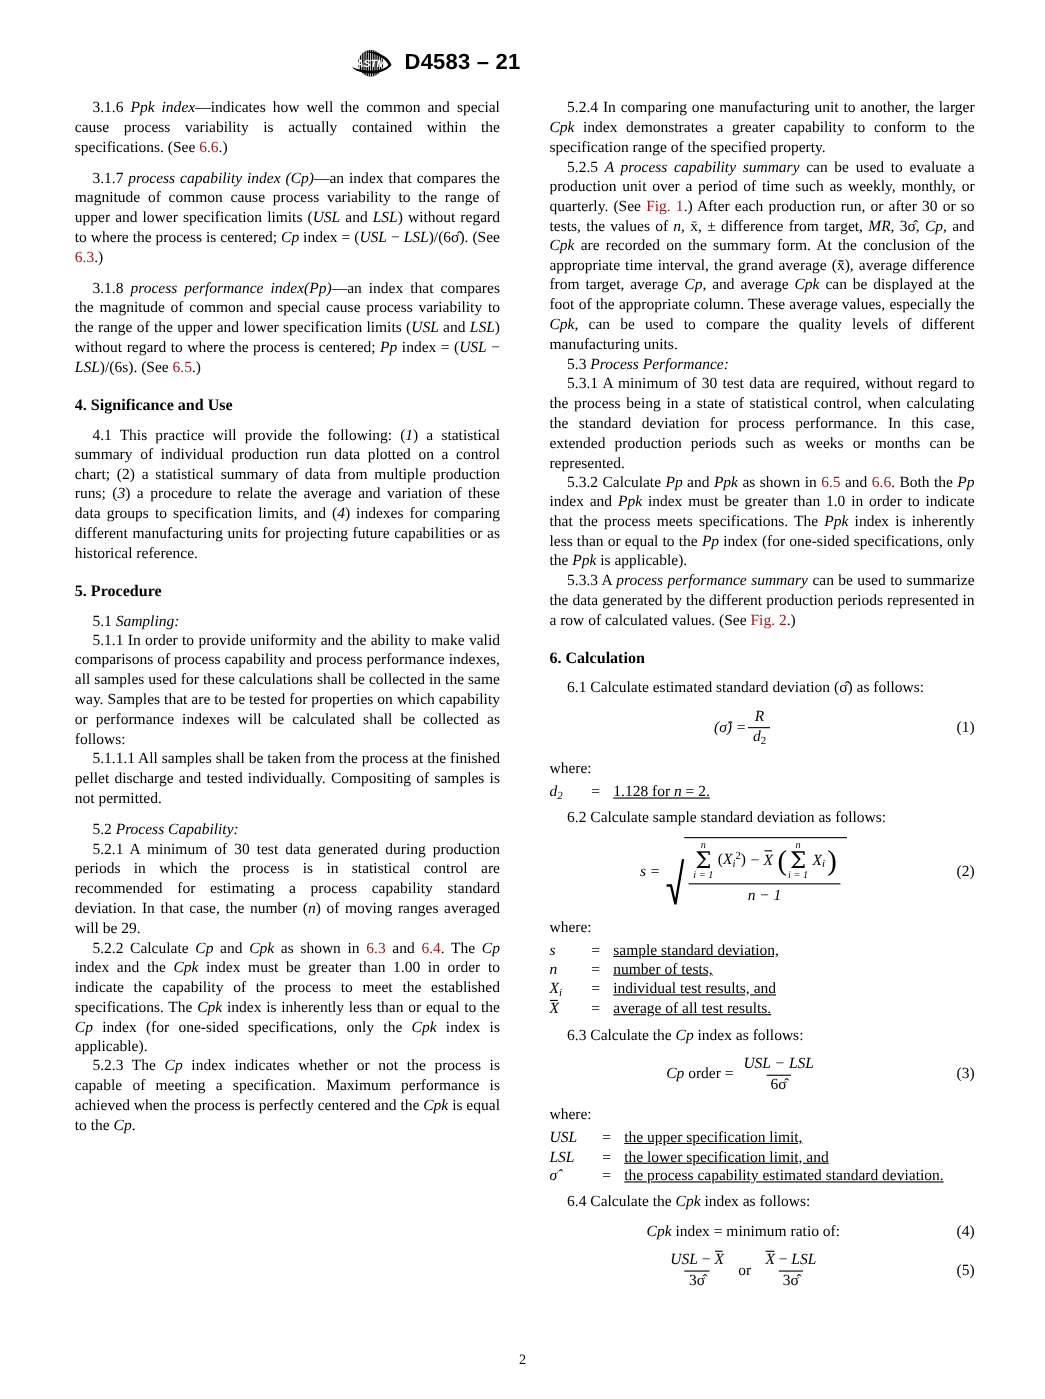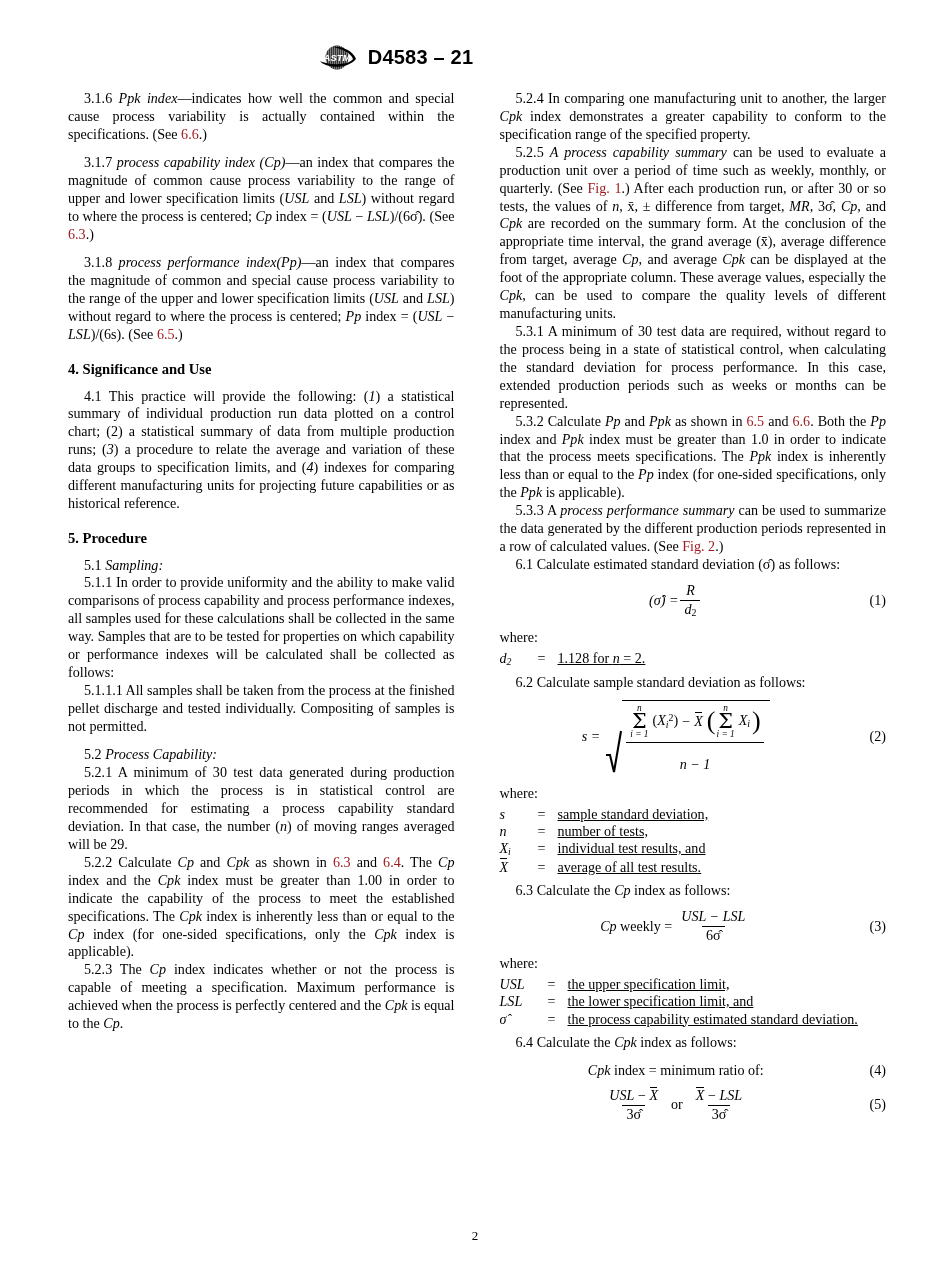--- a/index.html
+++ b/index.html
@@ -281,27 +281,29 @@
       <p class="para"><span>5.2.3</span><span>  The </span><i>Cp</i><span> index indicates whether or not the process is capable of meeting a specification. Maximum performance is achieved when the process is perfectly centered and the </span><i>Cpk</i><span> is equal to the </span><i>Cp</i><span>.</span></p>
 
     </div>
 
     <div class="col">
 
       <p class="para"><span>5.2.4</span><span>  In comparing one manufacturing unit to another, the larger </span><i>Cpk</i><span> index demonstrates a greater capability to conform to the specification range of the specified property.</span></p>
 
       <p class="para"><span>5.2.5</span> <i>A process capability summary</i><span> can be used to evaluate a production unit over a period of time such as weekly, monthly, or quarterly. (See </span><span class="ref">Fig. 1</span><span>.) After each production run, or after 30 or so tests, the values of </span><i>n</i><span>, x̄, ± difference from target, </span><i>MR</i><span>, 3σ̂, </span><i>Cp</i><span>, and </span><i>Cpk</i><span> are recorded on the summary form. At the conclusion of the appropriate time interval, the grand average (x̄̄), average difference from target, average </span><i>Cp</i><span>, and average </span><i>Cpk</i><span> can be displayed at the foot of the appropriate column. These average values, especially the </span><i>Cpk</i><span>, can be used to compare the quality levels of different manufacturing units.</span></p>
 
+      <p class="para"><span>5.3</span> <i>Process Performance:</i></p>
 
       <p class="para"><span>5.3.1</span><span> A minimum of 30 test data are required, without regard to the process being in a state of statistical control, when calculating the standard deviation for process performance. In this case, extended production periods such as weeks or months can be represented.</span></p>
 
       <p class="para"><span>5.3.2</span><span> Calculate </span><i>Pp</i><span> and </span><i>Ppk</i><span> as shown in </span><span class="ref">6.5</span><span> and </span><span class="ref">6.6</span><span>. Both the </span><i>Pp</i><span> index and </span><i>Ppk</i><span> index must be greater than 1.0 in order to indicate that the process meets specifications. The </span><i>Ppk</i><span> index is inherently less than or equal to the </span><i>Pp</i><span> index (for one-sided specifications, only the </span><i>Ppk</i><span> is applicable).</span></p>
 
       <p class="para"><span>5.3.3</span><span> A </span><i>process performance summary</i><span> can be used to summarize the data generated by the different production periods represented in a row of calculated values. (See </span><span class="ref">Fig. 2</span><span>.)</span></p>
 
+      <h3 class="section-head">6.  Calculation</h3>
 
       <p class="para"><span>6.1</span><span>  Calculate estimated standard deviation (σ̂) as follows:</span></p>
 
       <div class="eqrow">
         <div class="eqbody">
           <span class="it">(σ̂) =</span>
           <span class="frac">
             <span class="num it">R</span>
             <span class="den"><i>d</i><sub>2</sub></span>
           </span>
@@ -344,21 +346,21 @@
                 <span class="ovl it">X</span>
                 <span class="paren-big" style="margin-left:4px">(</span>
                 <span class="bigsum">
                   <span class="lim top it">n</span>
                   <span class="sigma">Σ</span>
                   <span class="lim it">i = 1</span>
                 </span>
                 <span style="margin-left:3px"><i>X</i><sub><i>i</i></sub></span>
                 <span class="paren-big" style="margin-left:2px">)</span>
               </span>
-              <span style="border-top:1px solid #000;width:100%;text-align:center;padding-top:13px"><i>n − 1</i></span>
+              <span style="border-top:1px solid #000;width:100%;text-align:center;padding-top:2px"><i>n − 1</i></span>
             </span>
           </span>
         </div>
         <div class="eqnum" style="align-self:center">(2)</div>
       </div>
 
       <p class="where">where:</p>
 
       <table class="defs">
         <tbody>
@@ -382,21 +384,21 @@
           <td class="eq">=</td>
           <td class="txt">average of all test results.</td>
         </tr>
       </tbody>
         </table>
 
       <p class="para" style="margin-top:6px"><span>6.3</span><span>  Calculate the </span><i>Cp</i><span> index as follows:</span></p>
 
       <div class="eqrow">
         <div class="eqbody">
-          <span><i>Cp</i><span> weekly =</span></span>
+          <span><i>Cp</i><span> order =</span></span>
           <span class="frac" style="margin-left:5px">
             <span class="num it">USL − LSL</span>
             <span class="den">6σ̂</span>
           </span>
         </div>
         <div class="eqnum">(3)</div>
       </div>
 
       <p class="where">where:</p>
 

